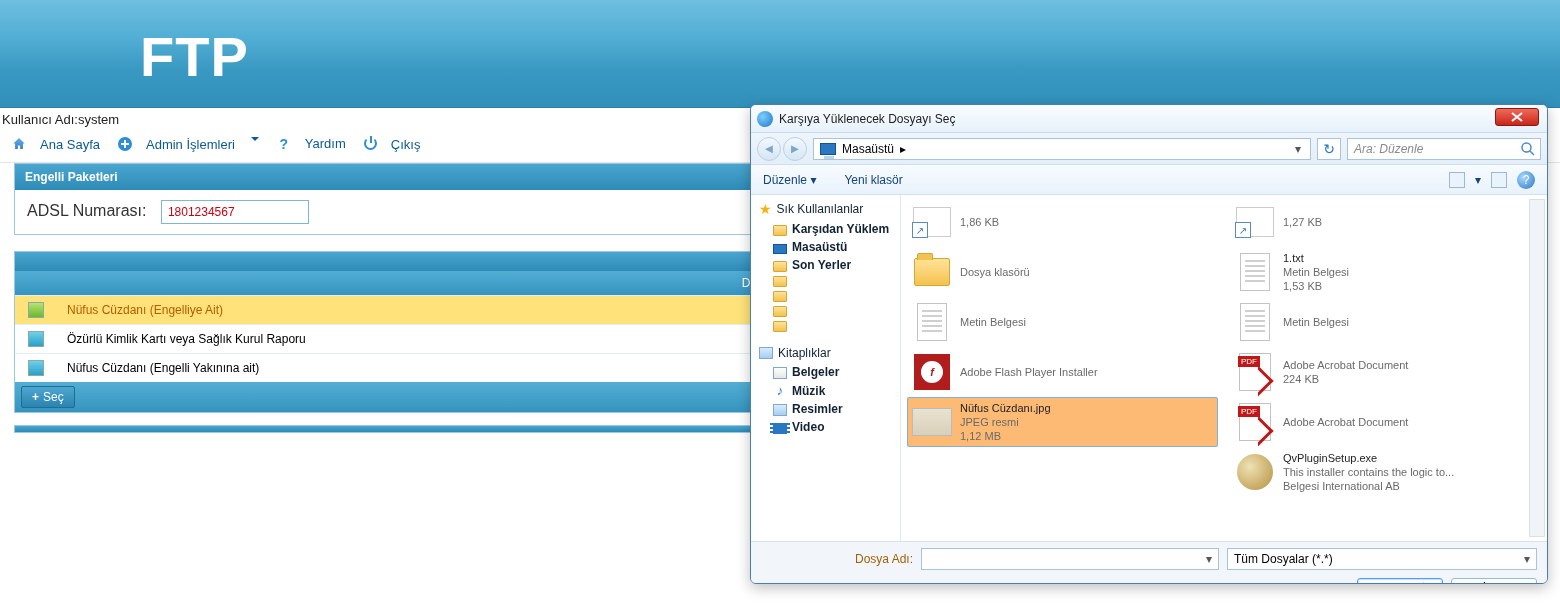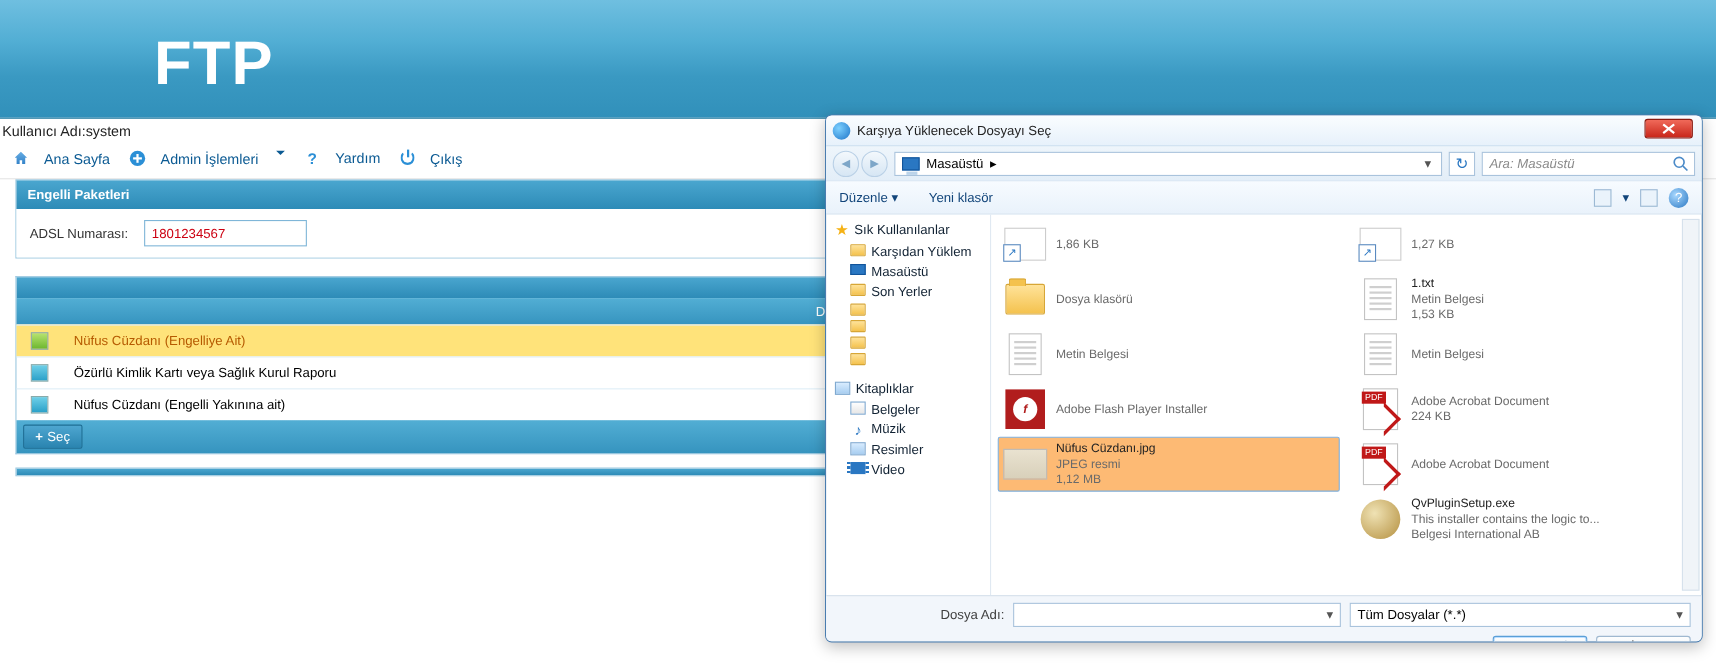--- a/index.html
+++ b/index.html
@@ -36,21 +36,21 @@
   .caret{width:0;height:0;border-left:4px solid transparent;border-right:4px solid transparent;border-top:4px solid #0b5a93;display:inline-block;margin-left:2px;}
 
   
   .outer { padding: 0 14px 14px; }
   .panel { border:1px solid #9cc8e0; }
   .panel-hd {
     background: linear-gradient(#4aa6cf,#2d8bb7); color:#fff; font-size:12px; font-weight:bold;
     padding:6px 10px;
   }
   .panel-bd { padding:10px 12px; background:#fff; }
-  .fldlabel { font-size:12px; color:#333; margin-right:10px; }
+  .fldlabel { font-size:16px; color:#333; margin-right:10px; }
   .txt {
     border:1px solid #7fb6d8; font-size:12px; padding:4px 6px; color:#c01; width:148px;
   }
 
   .gap-blue{
     margin-top:16px; height:20px; border:1px solid #9cc8e0; border-bottom:none;
     background: linear-gradient(#4aa6cf,#2d8bb7);
   }
   .grid { border:1px solid #9cc8e0; border-top:none; }
   .grid-hd {
@@ -115,21 +115,21 @@
     border-bottom:1px solid #d2e1f0; display:flex; align-items:center; padding:0 12px; gap:28px;
     font-size:12px; color:#12457a;
   }
   .tool-right{margin-left:auto; display:flex; gap:10px; align-items:center;}
   .tiny-ico{width:16px;height:16px;border:1px solid #9cb9d4;background:#eaf3fb;}
 
   .dlg-body{ display:flex; height:346px; }
   .tree{ width:150px; border-right:1px solid #e0e9f2; padding:6px 4px 6px 8px; font-size:12px; color:#123; overflow:hidden;}
   .tree-grp{margin-bottom:12px;}
   .tree-hd{display:flex;align-items:center;gap:5px;margin-bottom:3px;}
-  .tree-item{display:flex;align-items:flex-start;gap:5px;padding:2px 0 2px 14px;}
+  .tree-item{display:flex;align-items:flex-end;gap:5px;padding:2px 0 2px 14px;font-weight:bold;}
   .star{color:#f5b216;font-size:14px;}
   .fld{width:14px;height:11px;background:linear-gradient(#ffe39a,#f4c24e);border:1px solid #d7a636;border-radius:1px;}
   .lib{width:14px;height:12px;background:linear-gradient(#d8ecff,#a7cdf0);border:1px solid #7fa9d0;}
   .doc-i{background:linear-gradient(#fefefe,#e6e6e6);}
   .mus-i{color:#2a77c2;font-size:13px;width:14px;text-align:center;}
   .vid-i{width:14px;height:11px;background:#2a77c2;position:relative;}
   .vid-i::before,.vid-i::after{content:'';position:absolute;width:3px;height:11px;background:repeating-linear-gradient(#2a77c2 0 2px,#fff 2px 4px);}
   .vid-i::before{left:-3px;} .vid-i::after{right:-3px;}
   .desk-sm{width:14px;height:10px;background:#2a77c2;border:1px solid #12549a;}
 
@@ -158,21 +158,21 @@
   .thumb-exe{width:36px;height:36px;border-radius:50%;background:radial-gradient(circle at 35% 35%, #efe2b4, #b48f3e);}
   .thumb-short{width:38px;height:30px;position:relative;background:#fff;border:1px solid #ccc;}
   .thumb-short::after{content:'↗';position:absolute;left:-2px;bottom:-2px;width:14px;height:14px;background:#fff;border:1px solid #5a8ac0;color:#2a77c2;font-size:10px;display:flex;align-items:center;justify-content:center;}
   .scroll-ind{position:absolute;right:2px;top:4px;bottom:4px;width:16px;background:#f0f4f8;border:1px solid #d6e1ec;}
 
   .dlg-bottom{
     border-top:1px solid #d6e1ec; background:#f2f6fb; padding:6px 10px 10px;
     display:flex; flex-direction:column; gap:8px; font-size:12px;
   }
   .row-fn{display:flex;align-items:center;gap:8px;}
-  .lbl-fn{width:152px;text-align:right;color:#404040;}
+  .lbl-fn{width:152px;text-align:right;color:#a16207;}
   .combo{flex:1;height:22px;border:1px solid #a9c3dc;background:#fff;position:relative;}
   .combo::after{content:'▾';position:absolute;right:6px;top:3px;color:#555;}
   .type-combo{width:172px;}
   .row-btn{display:flex;justify-content:flex-end;gap:8px;}
   .winbtn{
     height:22px;border:1px solid #9fb8d0;background:linear-gradient(#fdfefe,#e6eef6);
     font-size:12px;padding:0 18px;border-radius:3px;min-width:86px;position:relative;
   }
   .winbtn.split{padding-right:26px;}
   .winbtn.split::after{content:'▾';position:absolute;right:6px;top:3px;color:#333;border-left:1px solid #c3d3e2;padding-left:6px;}
@@ -270,21 +270,21 @@
       <span class="circ">►</span>
     </div>
     <div class="addrbox">
       <span class="deskico"></span>
       <span>Masaüstü</span>
       <span>▸</span>
       <span class="addr-caret">▾</span>
     </div>
     <span class="refresh">↻</span>
     <div class="searchbox">
-      <span>Ara: Masaüstü</span>
+      <span>Ara: Düzenle</span>
       <svg class="mag" viewBox="0 0 16 16">
           <circle cx="6.5" cy="6.5" r="4.5" fill="none" stroke="#4c8bc8" stroke-width="1.5"></circle>
           <line x1="10" y1="10" x2="14" y2="14" stroke="#4c8bc8" stroke-width="1.5"></line>
         </svg>
     </div>
   </div>
 
   <div class="dlg-tool">
     <span>
       <span>Düzenle</span>

